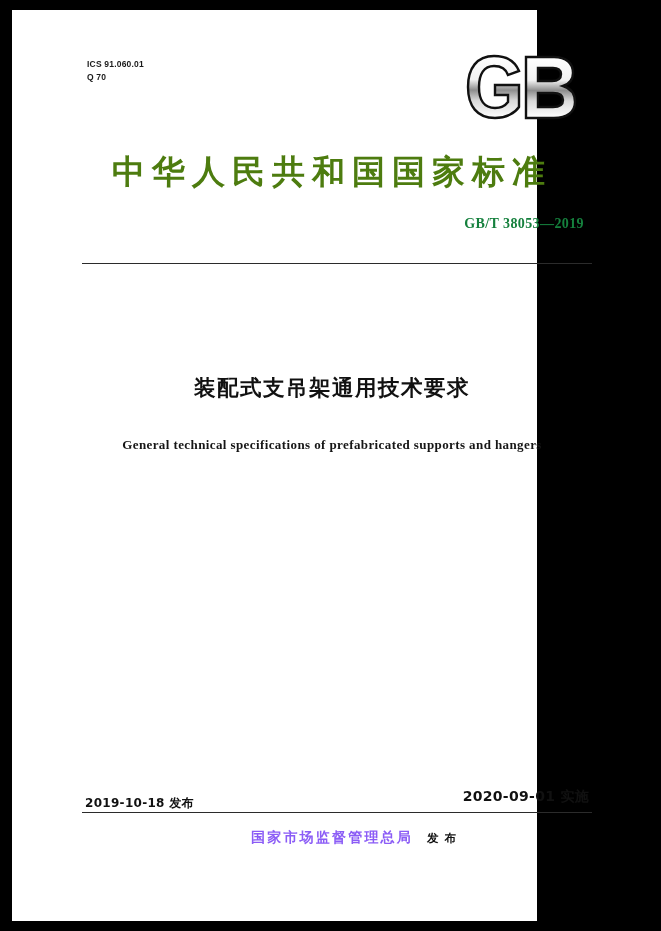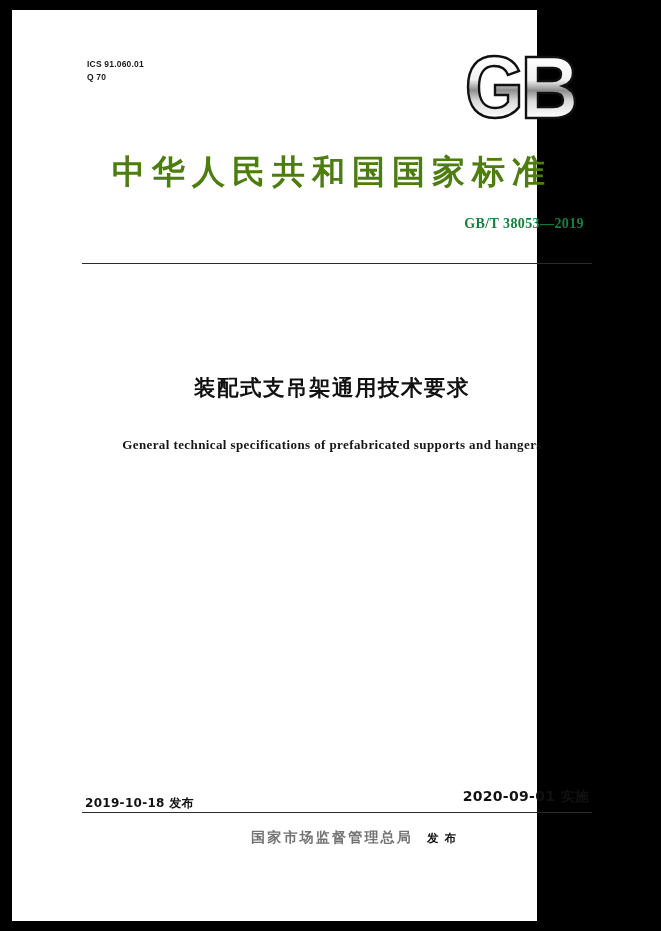--- a/index.html
+++ b/index.html
@@ -158,21 +158,21 @@
     left: 0;
     top: 818px;
     width: 520px;
     text-align: center;
   }
   .publisher-line {
     font-family: "DejaVu Sans", sans-serif;
     font-weight: bold;
     font-size: 14px;
     letter-spacing: 2.2px;
-    color: #737373;
+    color: #8b5cf6;
     line-height: 19px;
     display: block;
   }
   .publisher-wrap {
     display: inline-block;
     position: relative;
   }
   .publish-verb {
     position: absolute;
     right: -44px;

